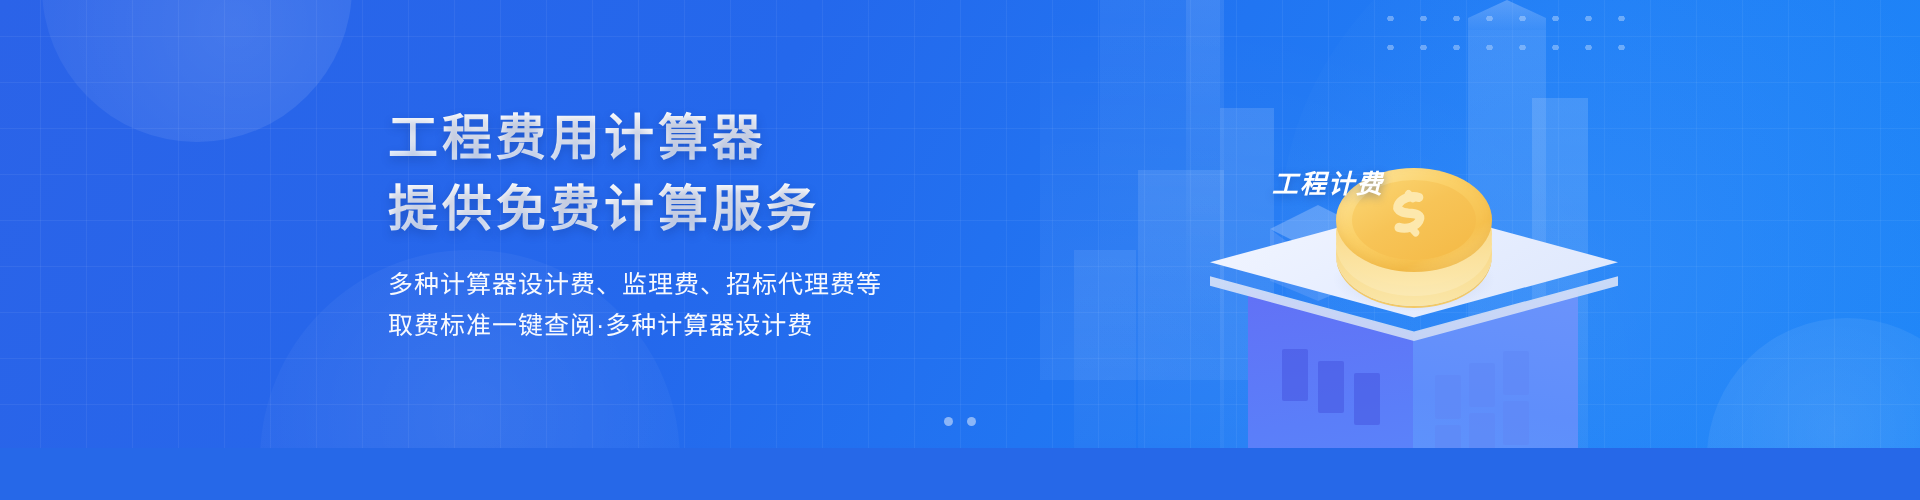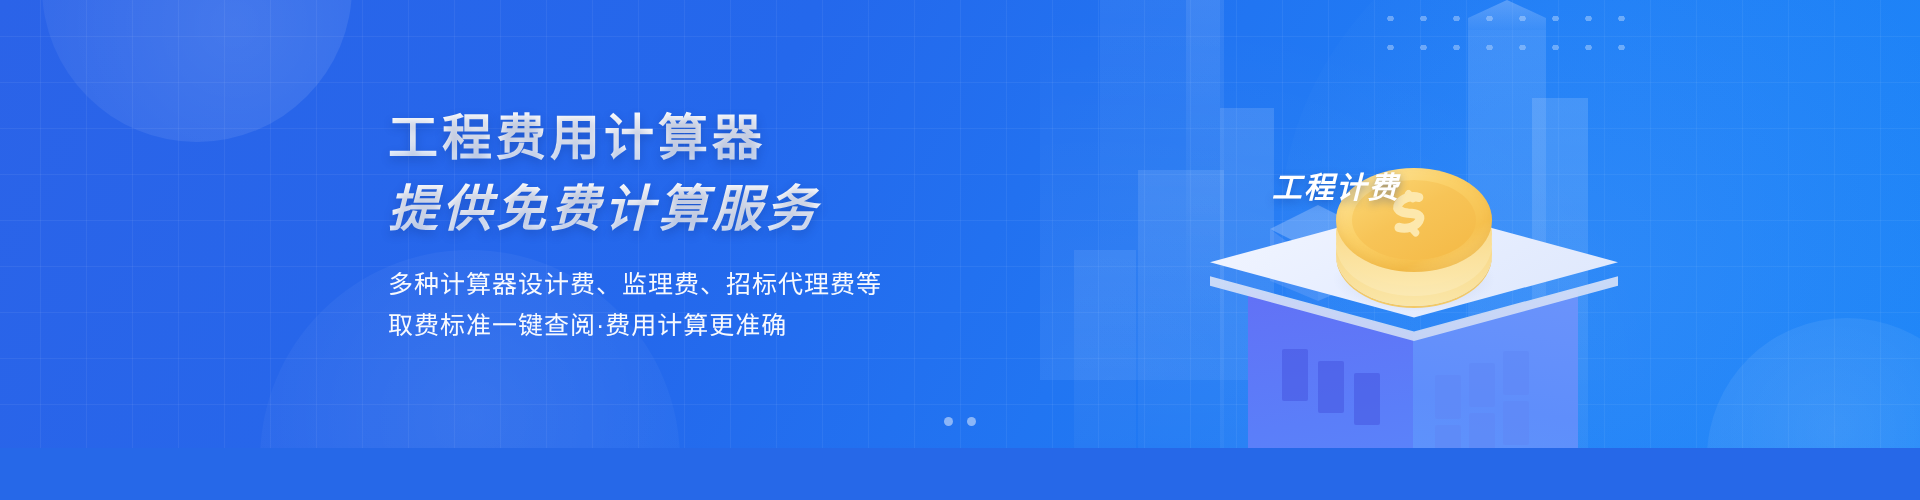--- a/index.html
+++ b/index.html
@@ -74,21 +74,21 @@
     font-weight:bold;
     letter-spacing:4px;
     color:#ffffff;
     background:linear-gradient(180deg,#ffffff 0%,#ffffff 52%,#dbe9ff 100%);
     -webkit-background-clip:text;background-clip:text;
     -webkit-text-fill-color:transparent;
     text-shadow:0 4px 10px rgba(12,48,130,.30);
     white-space:nowrap;
     margin:0;
   }
-  .headline.l2{margin-top:10px;font-style:italic;}
+  .headline.l2{margin-top:10px;}
   .subline-wrap{margin-top:24px;}
   .subline{
     font-size:25px;
     line-height:41px;
     color:#ffffff;
     letter-spacing:1px;
     white-space:nowrap;
     margin:0;
     opacity:.97;
   }
@@ -169,21 +169,21 @@
   }
   .coin .dollar{
     position:absolute;left:0;top:0;width:172px;height:104px;
     display:flex;align-items:center;justify-content:center;
   }
   .coin .dollar svg{transform:rotate(-12deg) skewX(-4deg);}
 
   
   #label{
     position:absolute;left:1272px;top:163px;
-    font-size:30px;font-weight:bold;font-style:italic;letter-spacing:2px;
+    font-size:26px;font-weight:bold;font-style:italic;letter-spacing:2px;
     color:#ffffff;
     text-shadow:0 3px 8px rgba(20,55,140,.40);
     white-space:nowrap;
   }
 
   
   #dots{
     position:absolute;left:0;right:0;bottom:22px;
     display:flex;justify-content:center;gap:14px;
   }
@@ -204,21 +204,21 @@
     <div class="dot-grid"></div>
     <div class="band band-a"></div>
     <div class="band band-b"></div>
   </div>
 
   <div id="copy">
     <h1 class="headline l1">工程费用计算器</h1>
     <h1 class="headline l2">提供免费计算服务</h1>
     <div class="subline-wrap">
       <p class="subline">多种计算器设计费、监理费、招标代理费等</p>
-      <p class="subline">取费标准一键查阅·费用计算更准确</p>
+      <p class="subline">取费标准一键查阅·多种计算器设计费</p>
     </div>
   </div>
 
   <div id="illustration">
 
     <div class="sky sky5"></div>
     <div class="sky sky1"></div>
     <div class="sky sky2"></div>
     <div class="sky sky3"></div>
     <div class="sky-cap"></div>

